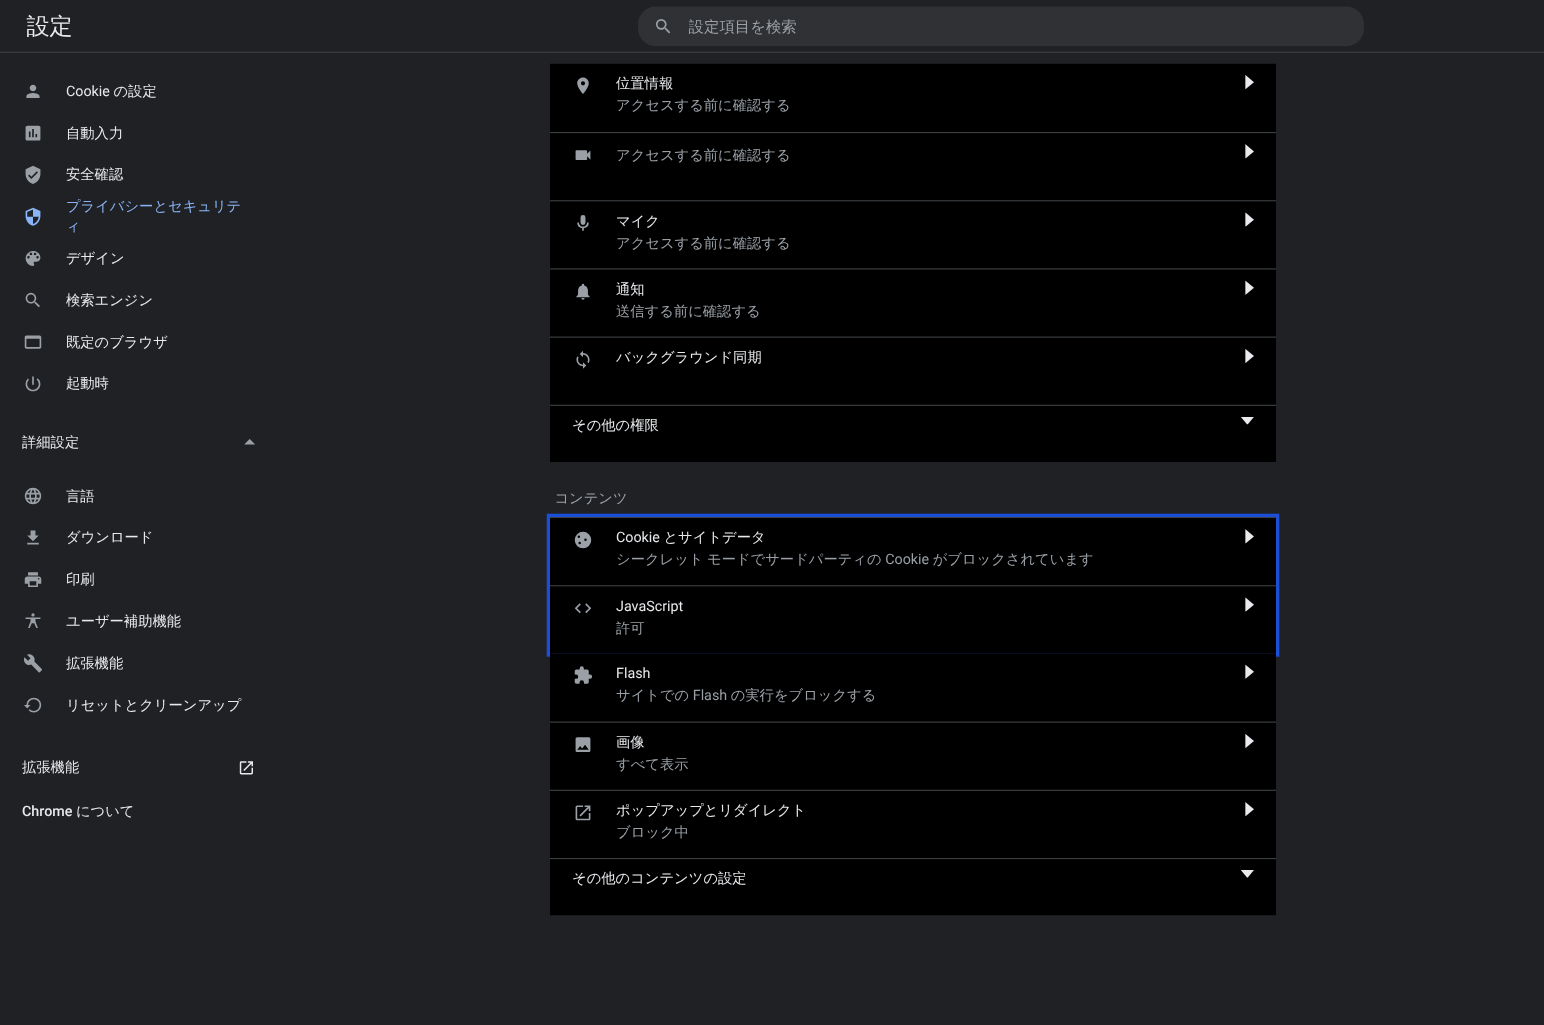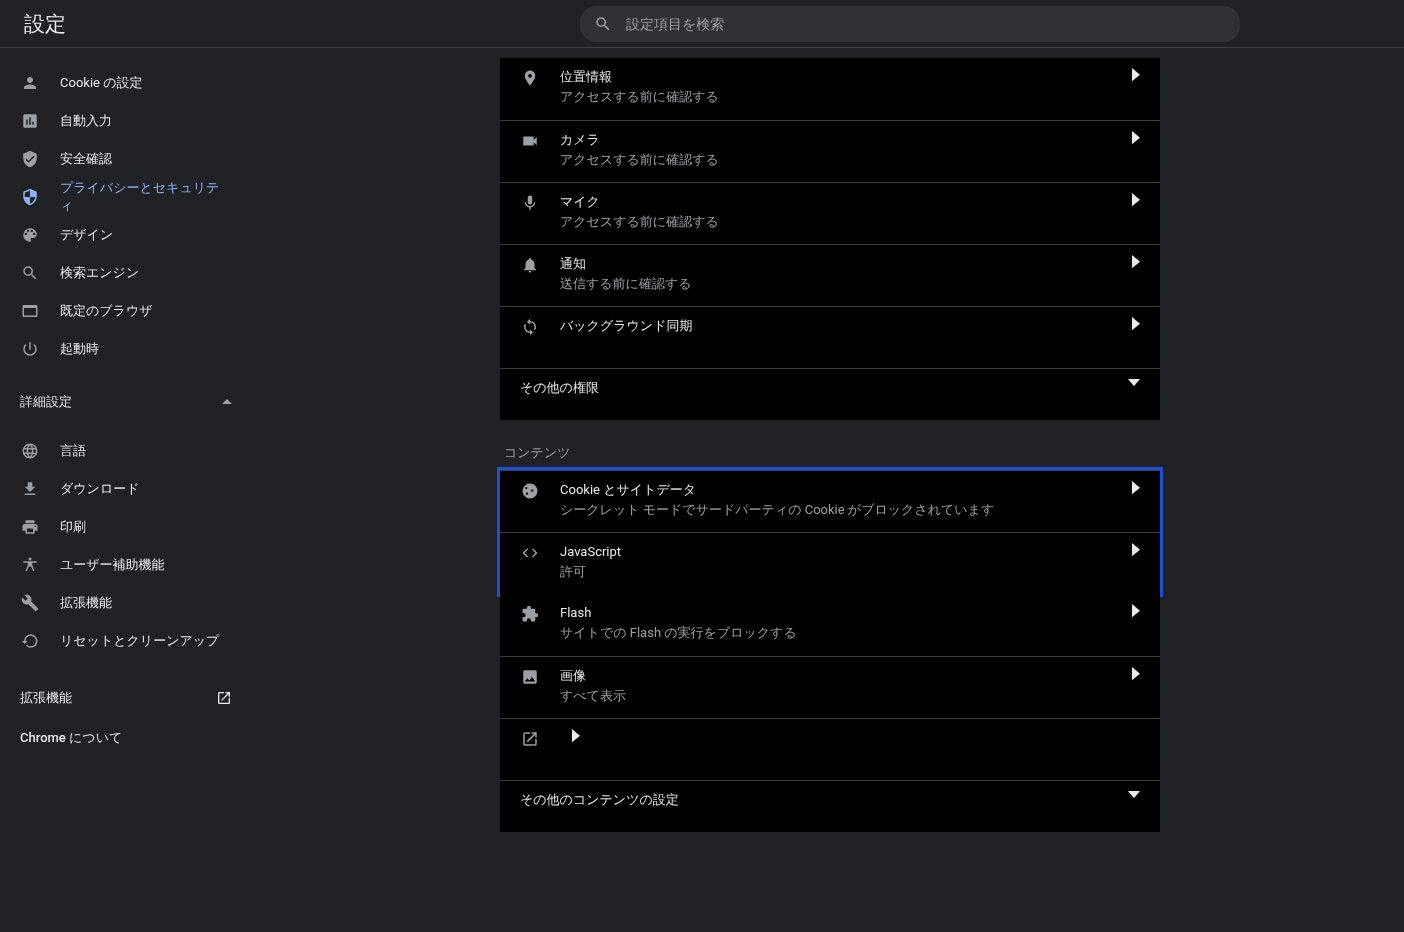--- a/index.html
+++ b/index.html
@@ -311,21 +311,20 @@
               </svg>
             </span>
         </div>
         <div class="list-row">
           <span class="row-icon">
               <svg width="18" height="18" viewBox="0 0 24 24">
                 <path fill="currentColor" d="M17 10.5V7c0-.55-.45-1-1-1H4c-.55 0-1 .45-1 1v10c0 .55.45 1 1 1h12c.55 0 1-.45 1-1v-3.5l4 4v-11l-4 4z"></path>
               </svg>
             </span>
           <div class="row-text">
-            <div class="row-title">カメラ</div>
             <div class="row-sub">アクセスする前に確認する</div>
           </div>
           <span class="chevron-right">
               <svg viewBox="0 0 6 10">
                 <path fill="currentColor" d="M0 0l6 5-6 5z"></path>
               </svg>
             </span>
         </div>
         <div class="list-row">
           <span class="row-icon">
@@ -455,20 +454,24 @@
                 <path fill="currentColor" d="M0 0l6 5-6 5z"></path>
               </svg>
             </span>
         </div>
         <div class="list-row">
           <span class="row-icon">
               <svg width="18" height="18" viewBox="0 0 24 24">
                 <path fill="currentColor" d="M19 19H5V5h7V3H5a2 2 0 00-2 2v14a2 2 0 002 2h14c1.1 0 2-.9 2-2v-7h-2v7zM14 3v2h3.59l-9.83 9.83 1.41 1.41L19 6.41V10h2V3h-7z"></path>
               </svg>
             </span>
+          <div class="row-text">
+            <div class="row-title">ポップアップとリダイレクト</div>
+            <div class="row-sub">ブロック中</div>
+          </div>
           <span class="chevron-right">
               <svg viewBox="0 0 6 10">
                 <path fill="currentColor" d="M0 0l6 5-6 5z"></path>
               </svg>
             </span>
         </div>
         <div class="list-row expander">
           <div class="row-text">
             <div class="row-title">その他のコンテンツの設定</div>
           </div>

